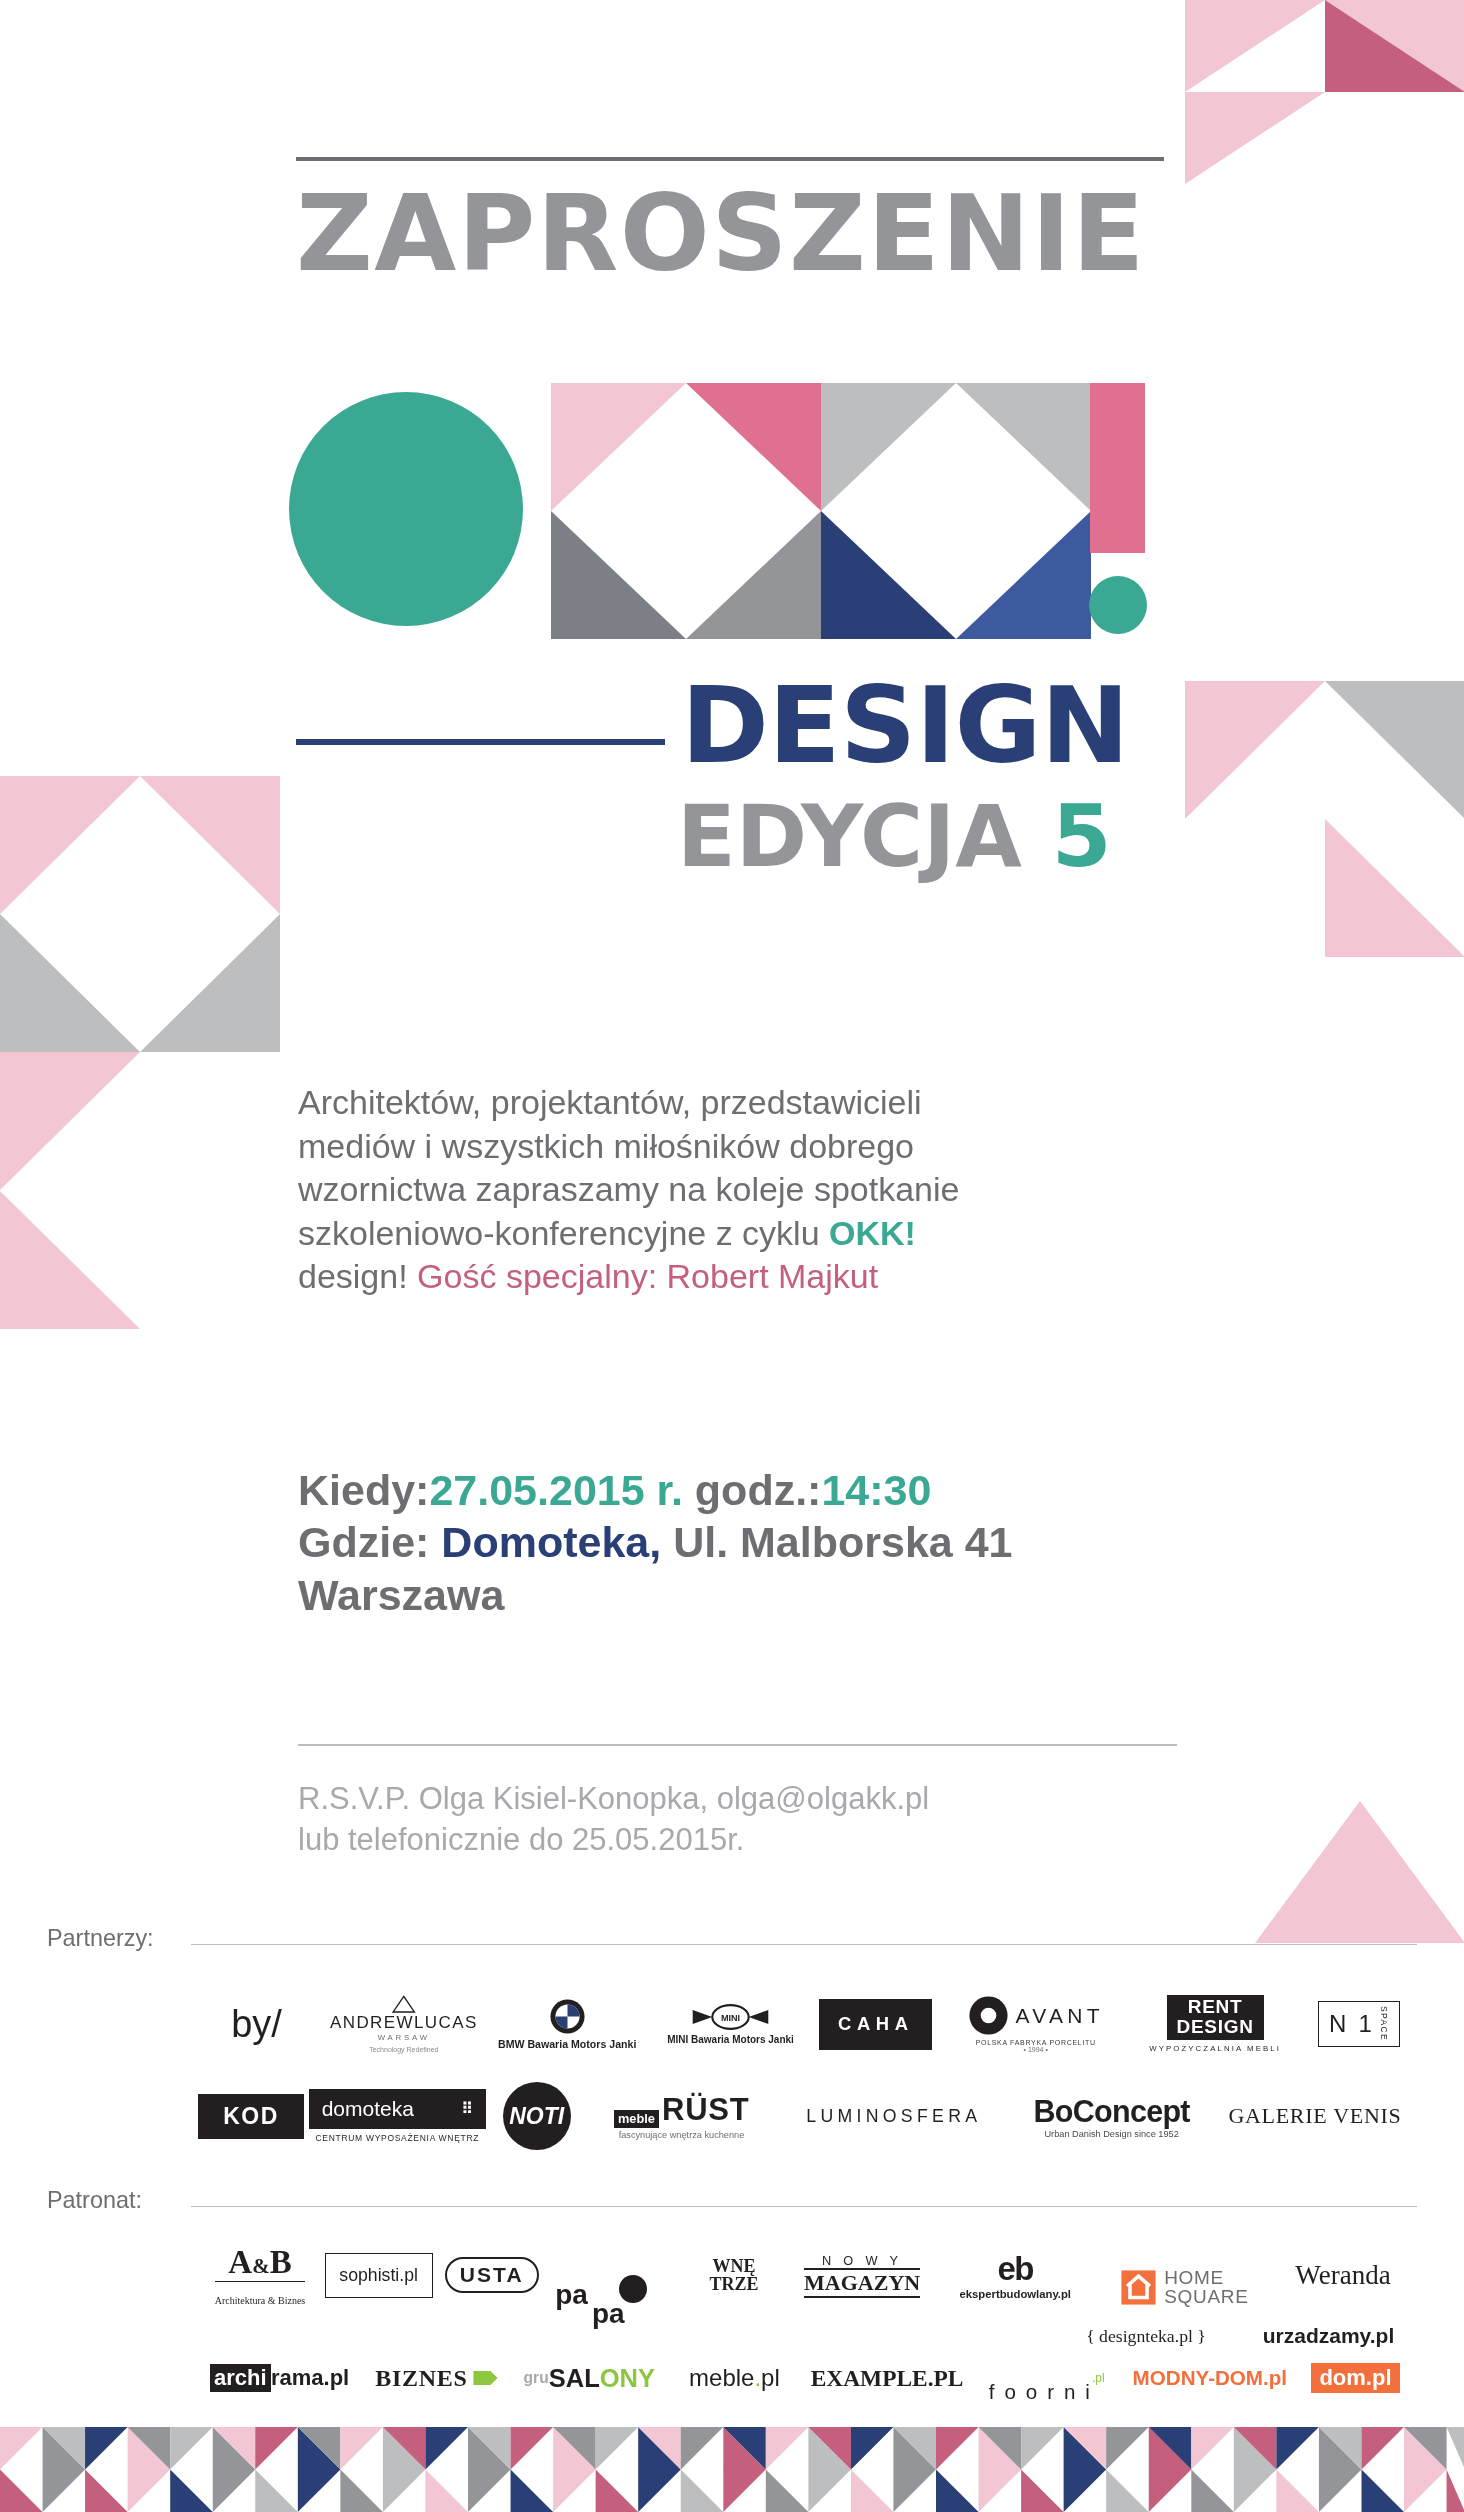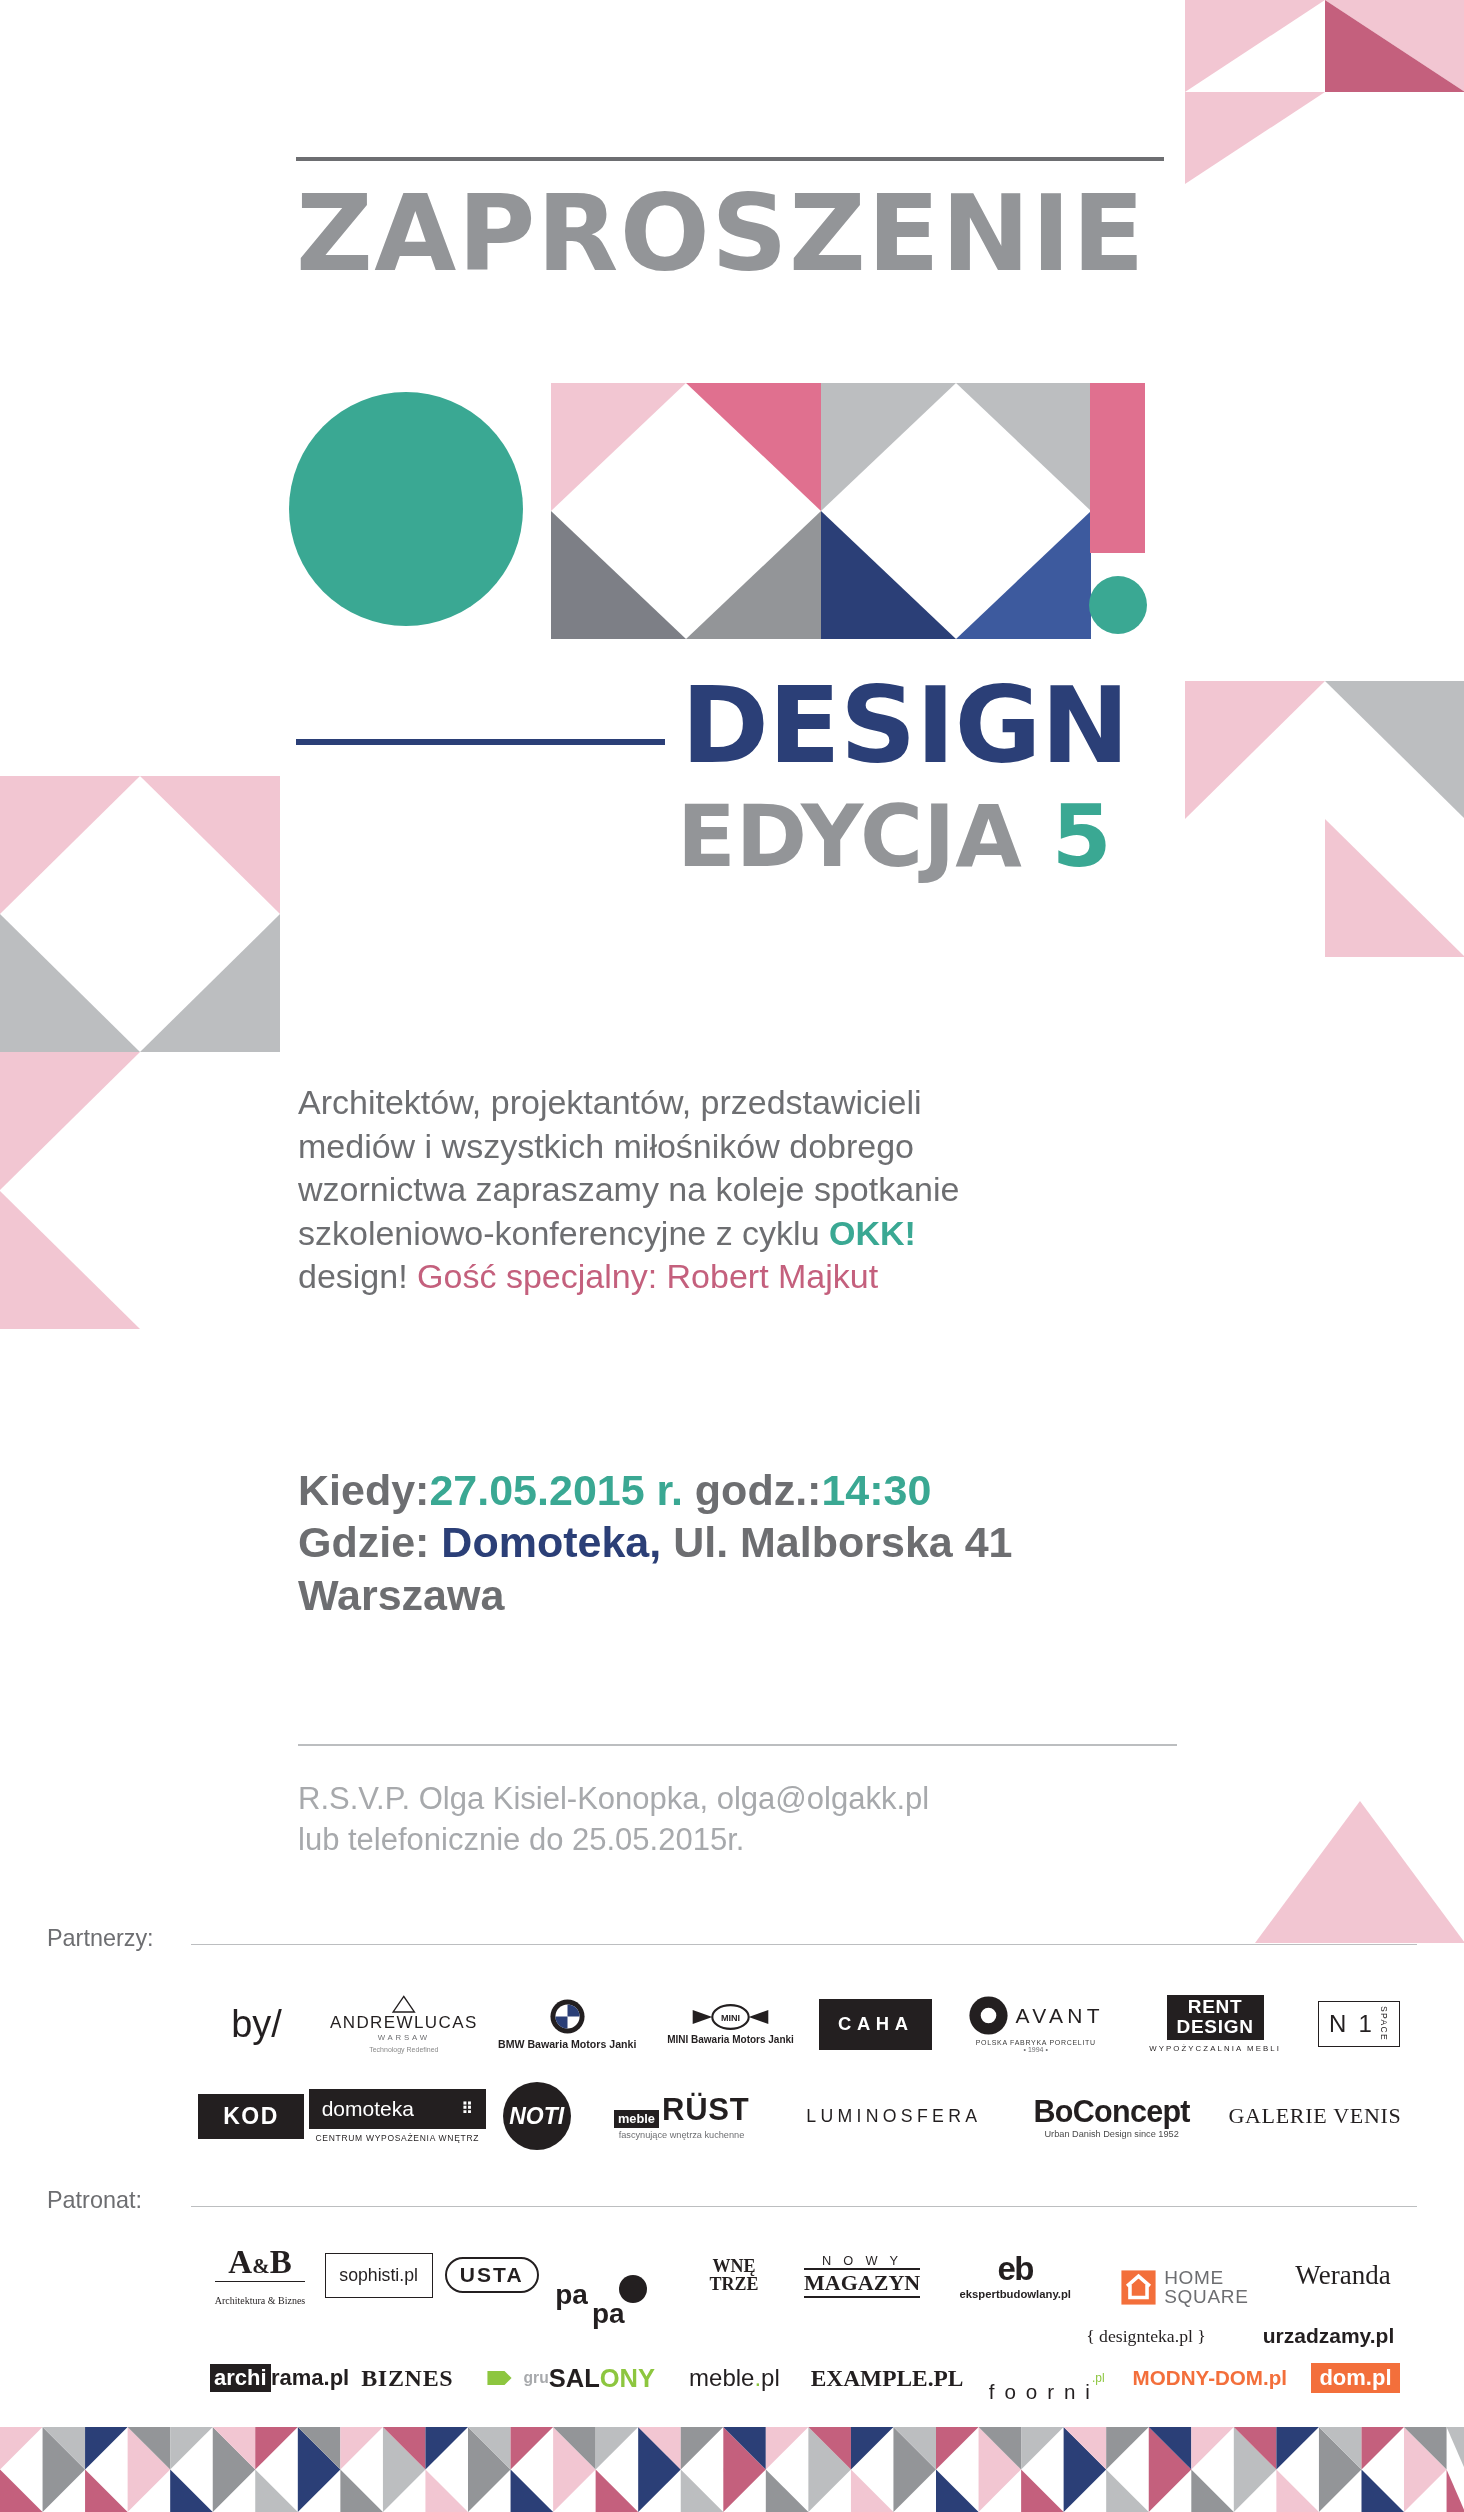--- a/index.html
+++ b/index.html
@@ -440,21 +440,21 @@
     <div class="logo-cell" style="width:177px;">
       <span style="font-size:21px; font-weight:bold;">urzadzamy.pl</span>
     </div>
   </div>
 
   <div class="logo-row" style="left:198px; top:2346px; width:1216px; height:64px;">
     <div class="logo-cell" style="width:163px;">
       <span style="font-size:22px; font-weight:bold; background:#231f20; color:#fff; padding:1.4px 4.3px;">archi</span>
         <span style="font-size:22px; font-weight:bold;">rama.pl</span>
     </div>
-    <div class="logo-cell" style="width:152px;justify-content:space-between;">
+    <div class="logo-cell" style="width:152px;">
       <span style="font-family:'Liberation Serif', serif; font-size:24px; font-weight:bold; letter-spacing:0.7px;">BIZNES</span>
       <svg width="27" height="20" viewBox="0 0 38 28" style="margin-left:4.3px;">
           <path d="M2 4 L26 4 L36 14 L26 24 L2 24 Z" fill="#8dc63f"></path>
         </svg>
     </div>
     <div class="logo-cell" style="width:152px;">
       <span style="font-size:15.6px; font-weight:bold; color:#a7a9ac;">gru</span>
         <span style="font-size:25.5px; font-weight:bold; color:#231f20;">SAL</span>
         <span style="font-size:25.5px; font-weight:bold; color:#8dc63f;">ONY</span>
     </div>

